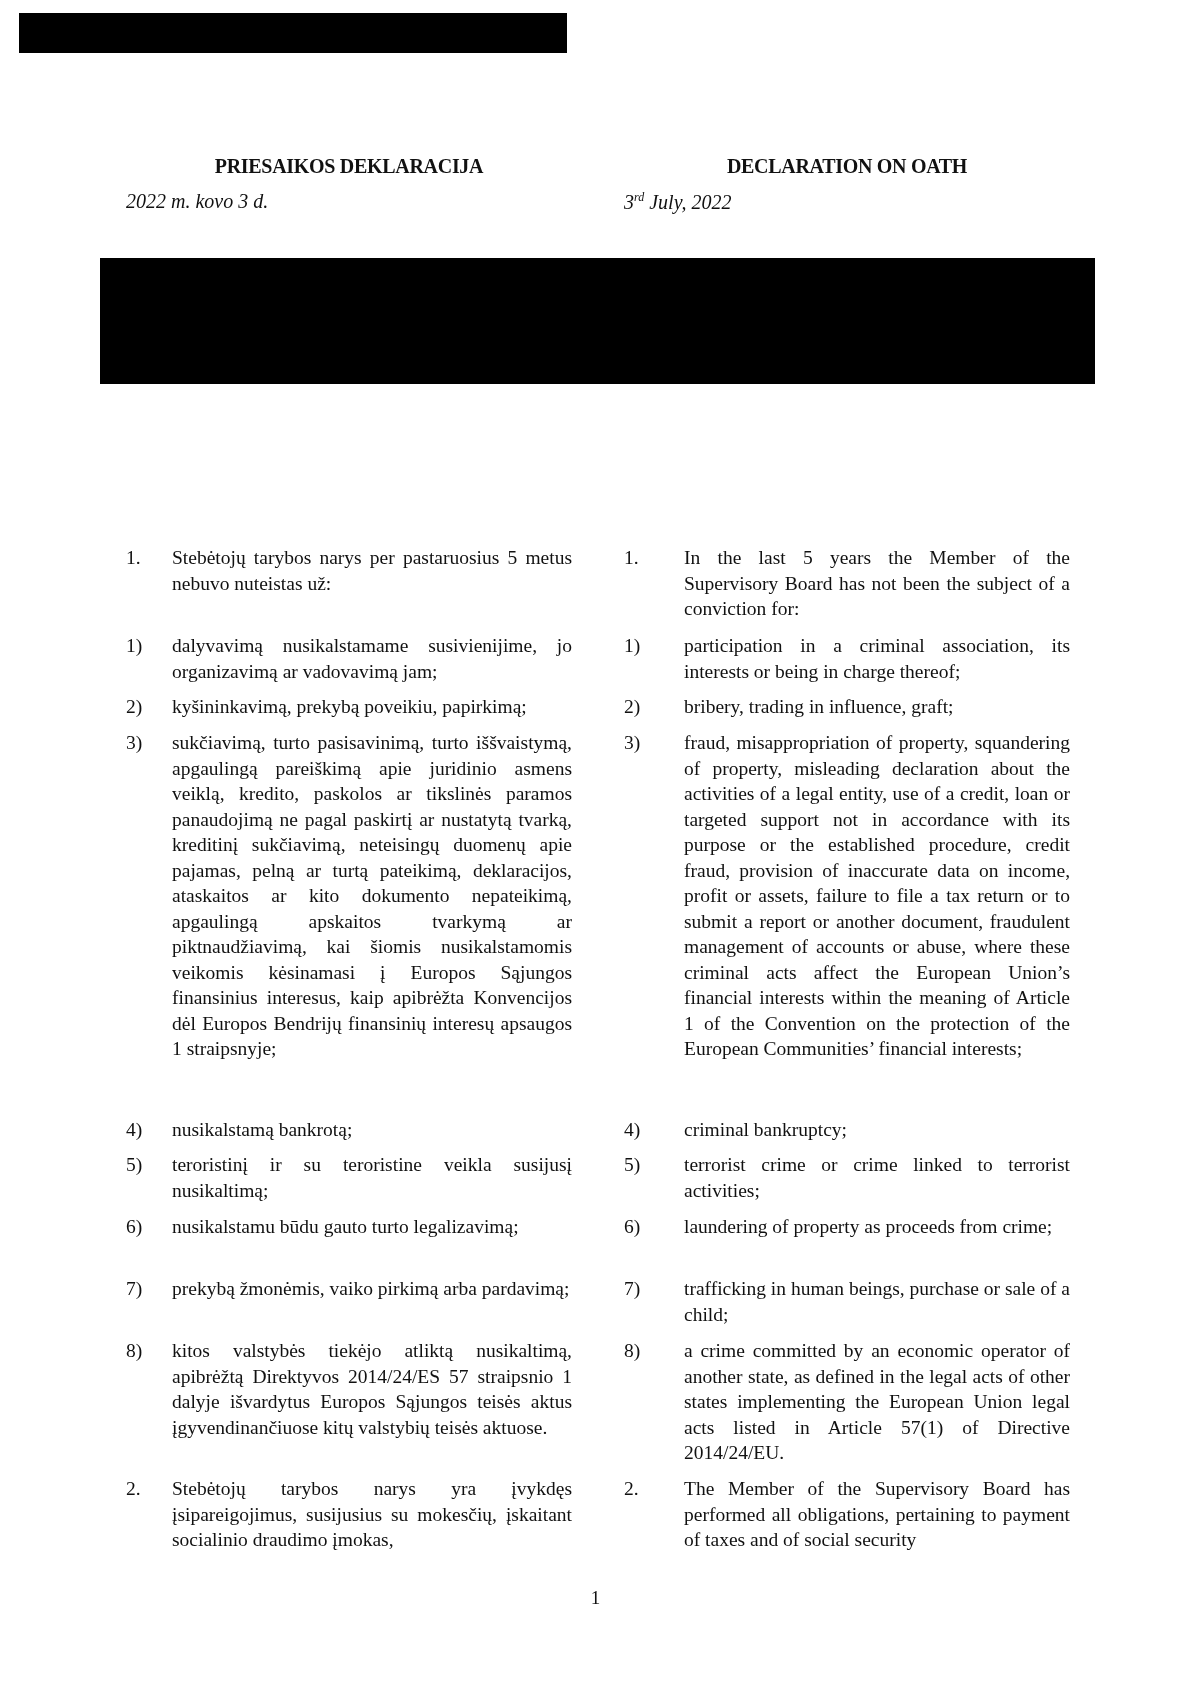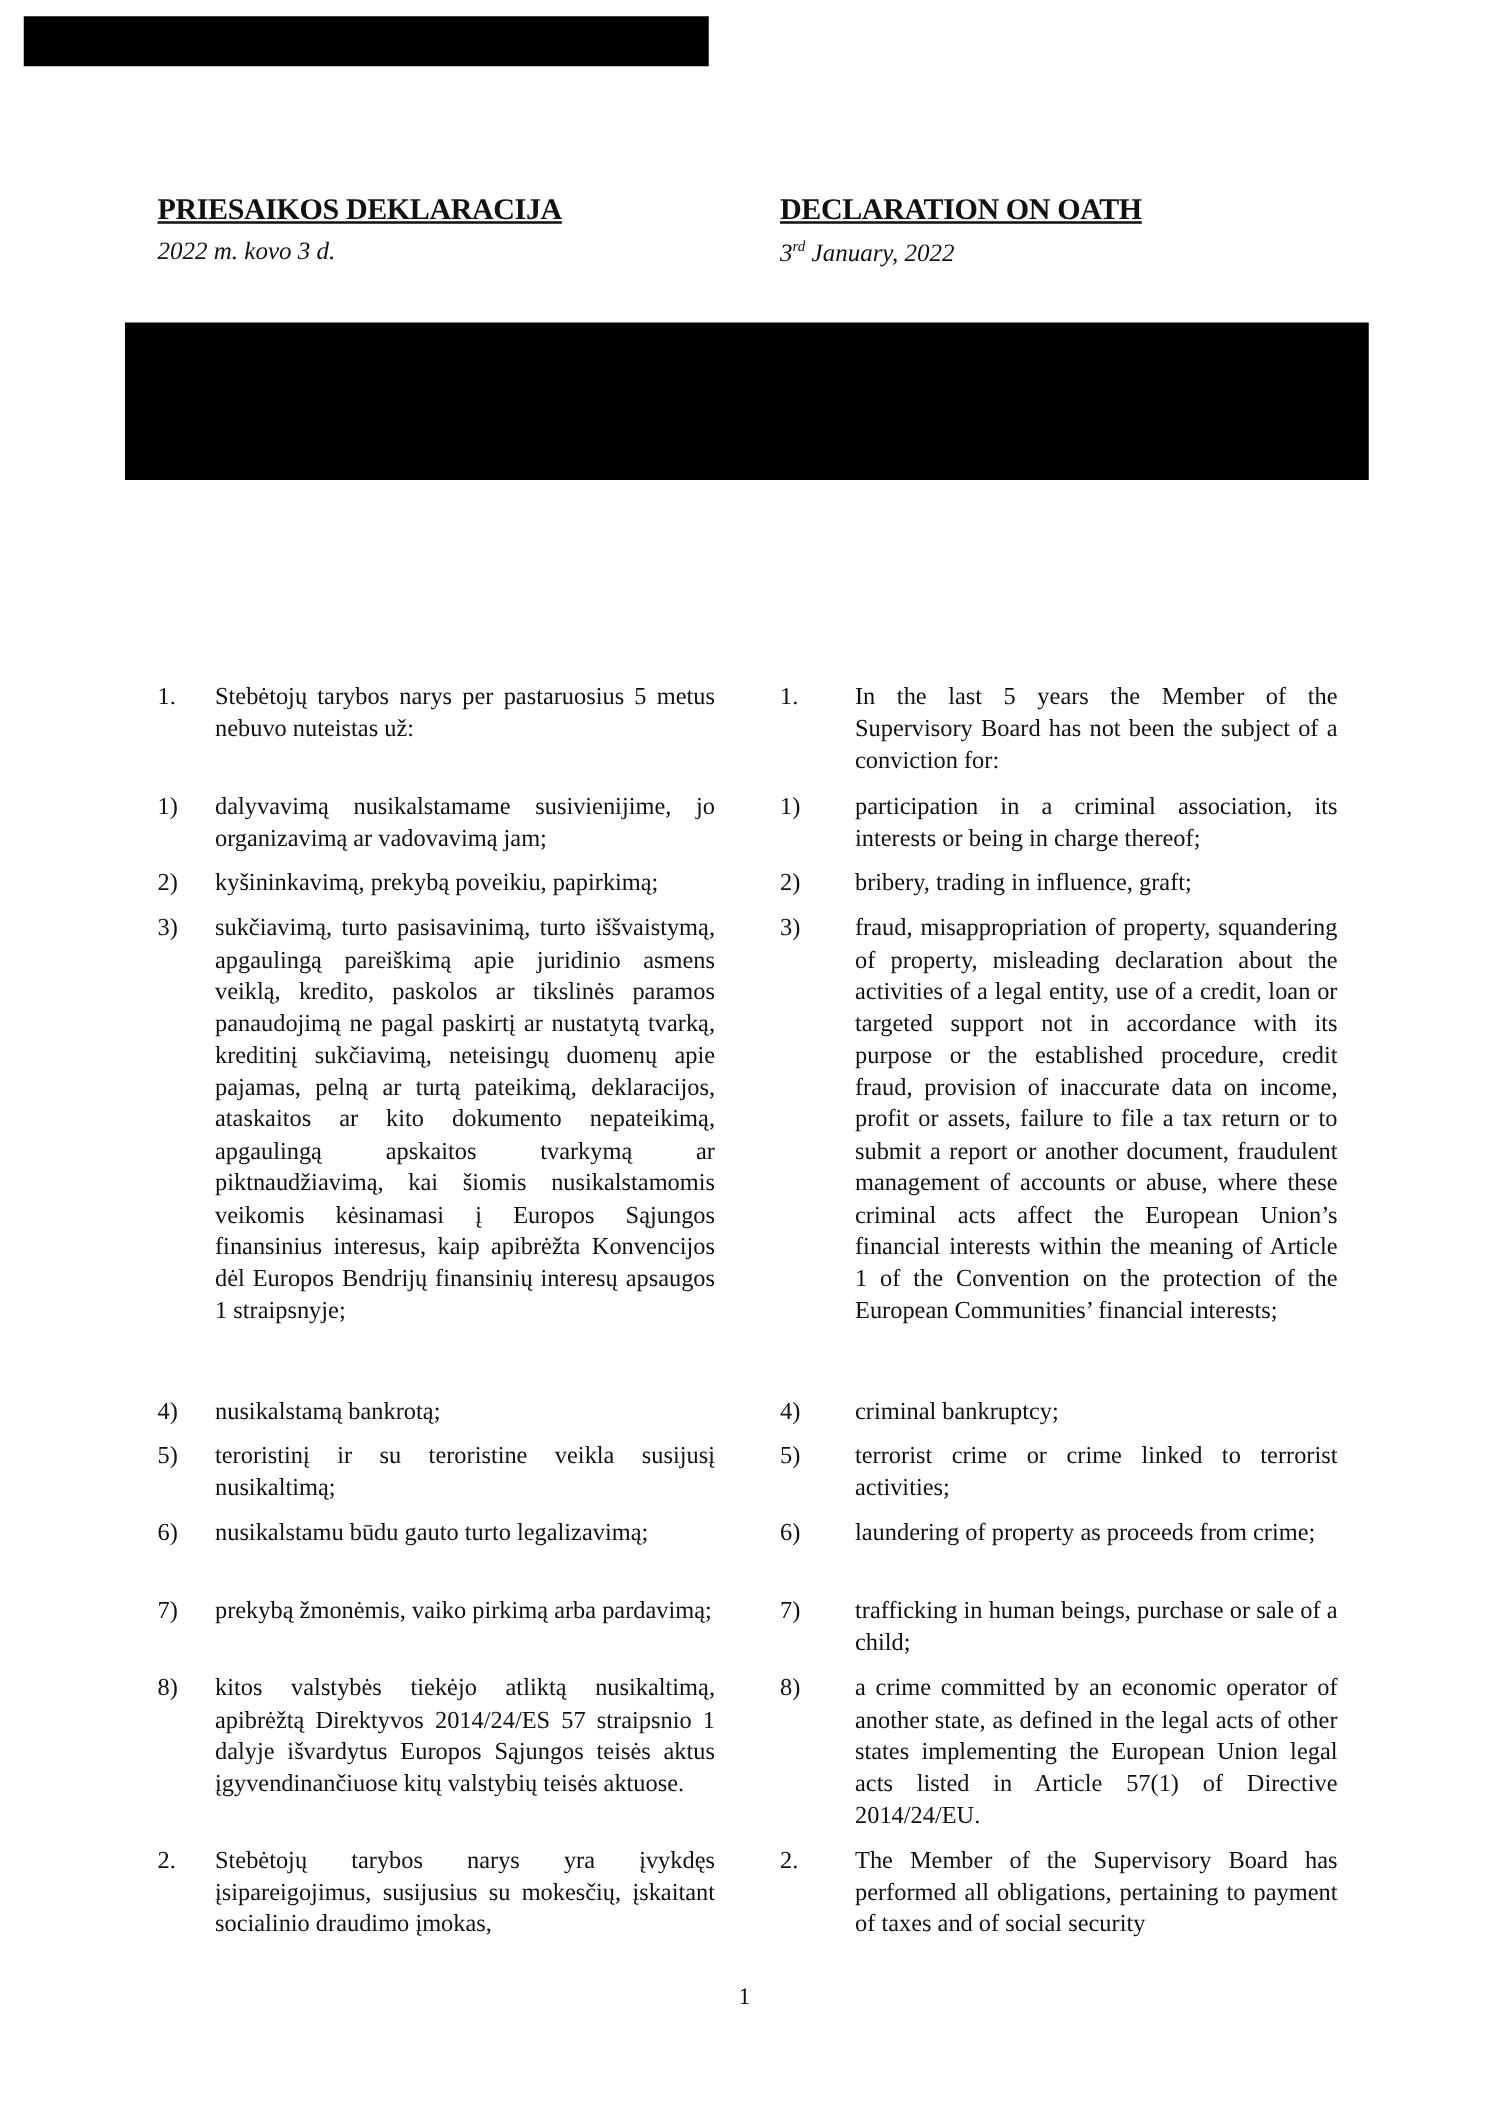--- a/index.html
+++ b/index.html
@@ -10,22 +10,22 @@
   }
   .redact { position: absolute; background: #000000; }
   #redact-top { left: 19px; top: 13px; width: 548px; height: 40px; }
   #redact-main { left: 100px; top: 258px; width: 995px; height: 126px; }
 
   .col { position: absolute; width: 446px; }
   .col.left { left: 126px; }
   .col.right { left: 624px; }
 
   .title {
-    position: absolute; width: 446px; 
-    font-weight: bold; font-size: 24px; letter-spacing: -0.3px; text-decoration: underline;
+    position: absolute; width: 446px; text-align: center;
+    font-weight: bold; font-size: 20px; letter-spacing: -0.3px;
   }
   .date {
     position: absolute; width: 446px; text-align: left;
     font-style: italic; font-size: 20px;
   }
   .date sup { font-size: 12px; }
 
   .intro {
     position: absolute; width: 446px;
     font-size: 19.5px; line-height: 25.5px; text-align: justify;
@@ -98,21 +98,21 @@
     <span class="txt">kitos valstybės tiekėjo atliktą nusikaltimą, apibrėžtą Direktyvos 2014/24/ES 57 straipsnio 1 dalyje išvardytus Europos Sąjungos teisės aktus įgyvendinančiuose kitų valstybių teisės aktuose.</span>
   </div>
   <div class="item" style="top:1476px;">
     <span class="num">2.</span>
     <span class="txt">Stebėtojų tarybos narys yra įvykdęs įsipareigojimus, susijusius su mokesčių, įskaitant socialinio draudimo įmokas,</span>
   </div>
 </div>
 
 <div class="col right" style="top:0;height:1684px;">
   <div class="title" style="top:155px;">DECLARATION ON OATH</div>
-  <div class="date" style="top:190px;"><span>3</span><sup>rd</sup><span> January, 2022</span></div>
+  <div class="date" style="top:190px;"><span>3</span><sup>rd</sup><span> July, 2022</span></div>
 
 
   <div class="item" style="top:545px;">
     <span class="num">1.</span>
     <span class="txt">In the last 5 years the Member of the Supervisory Board has not been the subject of a conviction for:</span>
   </div>
   <div class="item" style="top:633px;">
     <span class="num">1)</span>
     <span class="txt">participation in a criminal association, its interests or being in charge thereof;</span>
   </div>

